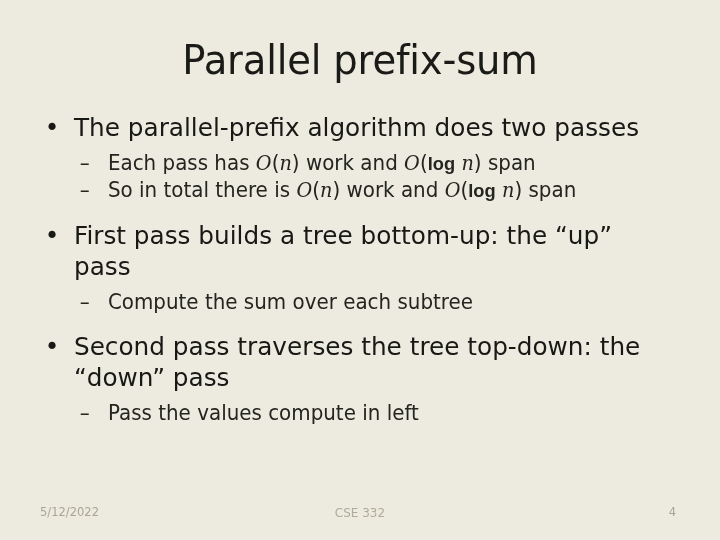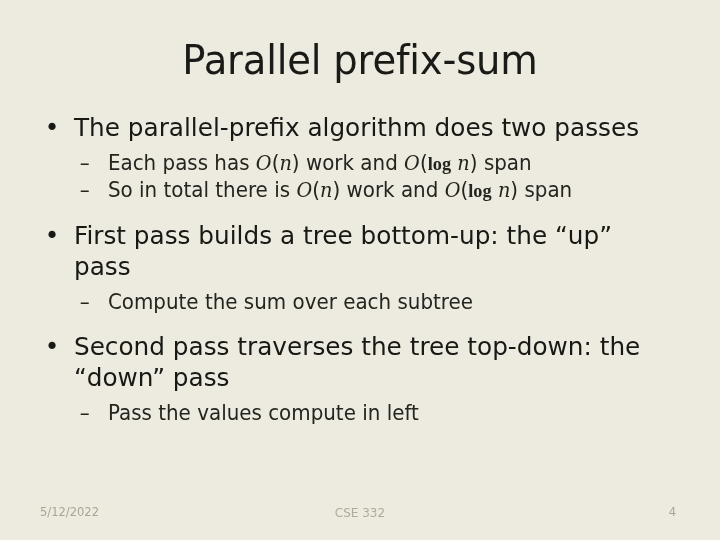--- a/index.html
+++ b/index.html
@@ -91,21 +91,21 @@
   .gap-big { height: 16px; }
   .gap-small { height: 5px; }
 
   
   .mathvar {
     font-family: "DejaVu Serif", "Liberation Serif", serif;
     font-style: italic;
     font-size: 0.97em;
   }
   .mono {
-    font-family: Liberation Serif, serif;
+    font-family: Liberation Sans, sans-serif;
     font-weight: bold;
     font-size: 0.92em;
     letter-spacing: 0px;
   }
 
   
   .footer {
     position: absolute;
     left: 0;
     right: 0;

